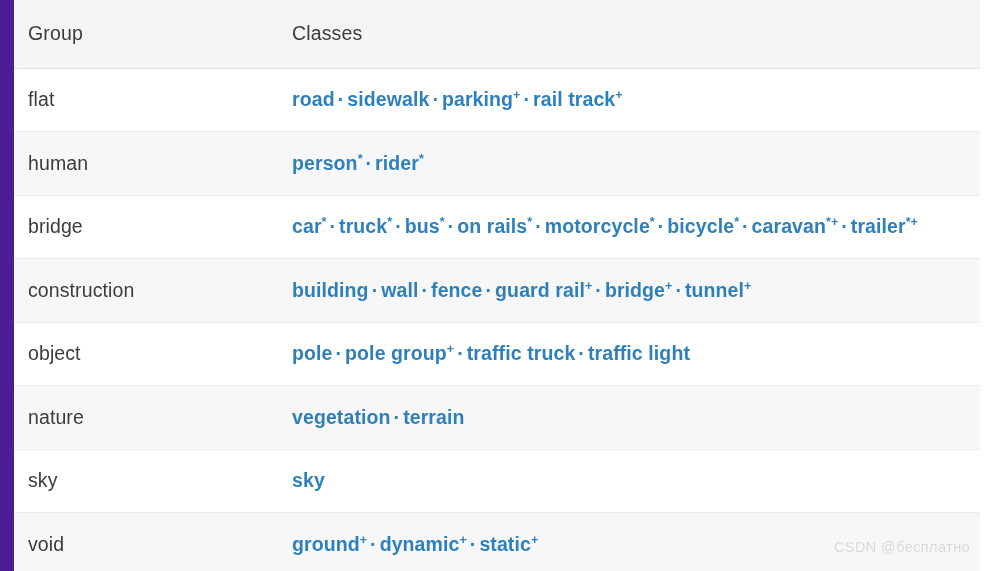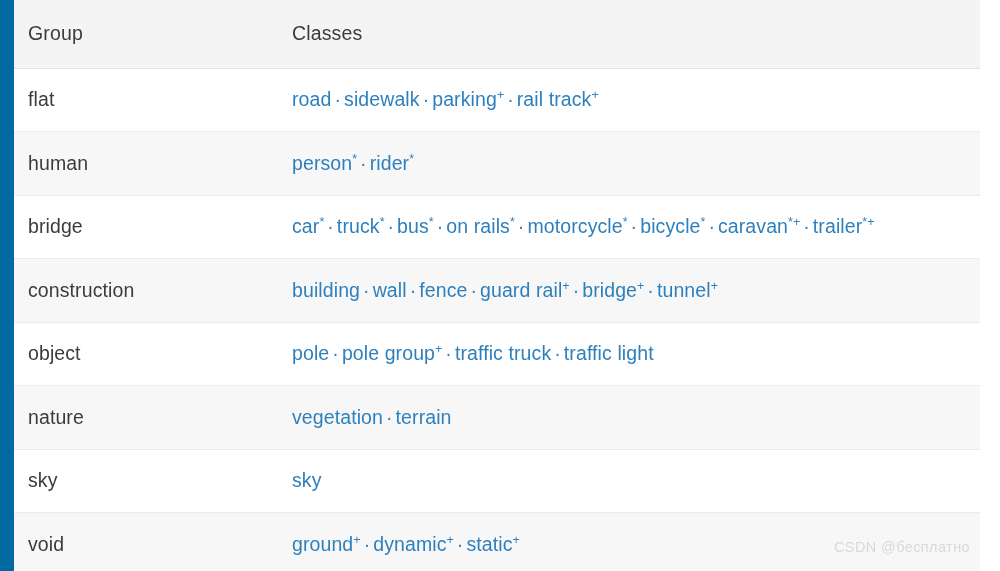--- a/index.html
+++ b/index.html
@@ -8,21 +8,21 @@
     width: 1000px;
     height: 571px;
     overflow: hidden;
     background: #ffffff;
     font-family: "Liberation Sans", sans-serif;
   }
   #page {
     position: relative;
     width: 980px;
     height: 571px;
-    background: #0369a1;
+    background: #4c1d95;
     overflow: hidden;
   }
   .table-wrap {
     position: absolute;
     left: 14px;
     top: 0;
     right: 0;
     bottom: 0;
     background: #ffffff;
   }
@@ -63,20 +63,21 @@
     letter-spacing: 0.1px;
   }
   tbody td.cell-group {
     color: #3c3c3c;
     margin-top: 36px;
   }
   tbody td.cell-classes {
     padding-left: 0;
     color: #2e80bd;
     white-space: nowrap;
+    font-weight: bold;
   }
   .cls {
     color: #2e80bd;
     text-decoration: none;
     font-size: 19.5px;
   }
   .sup {
     font-size: 12.5px;
     vertical-align: super;
     line-height: 0;

